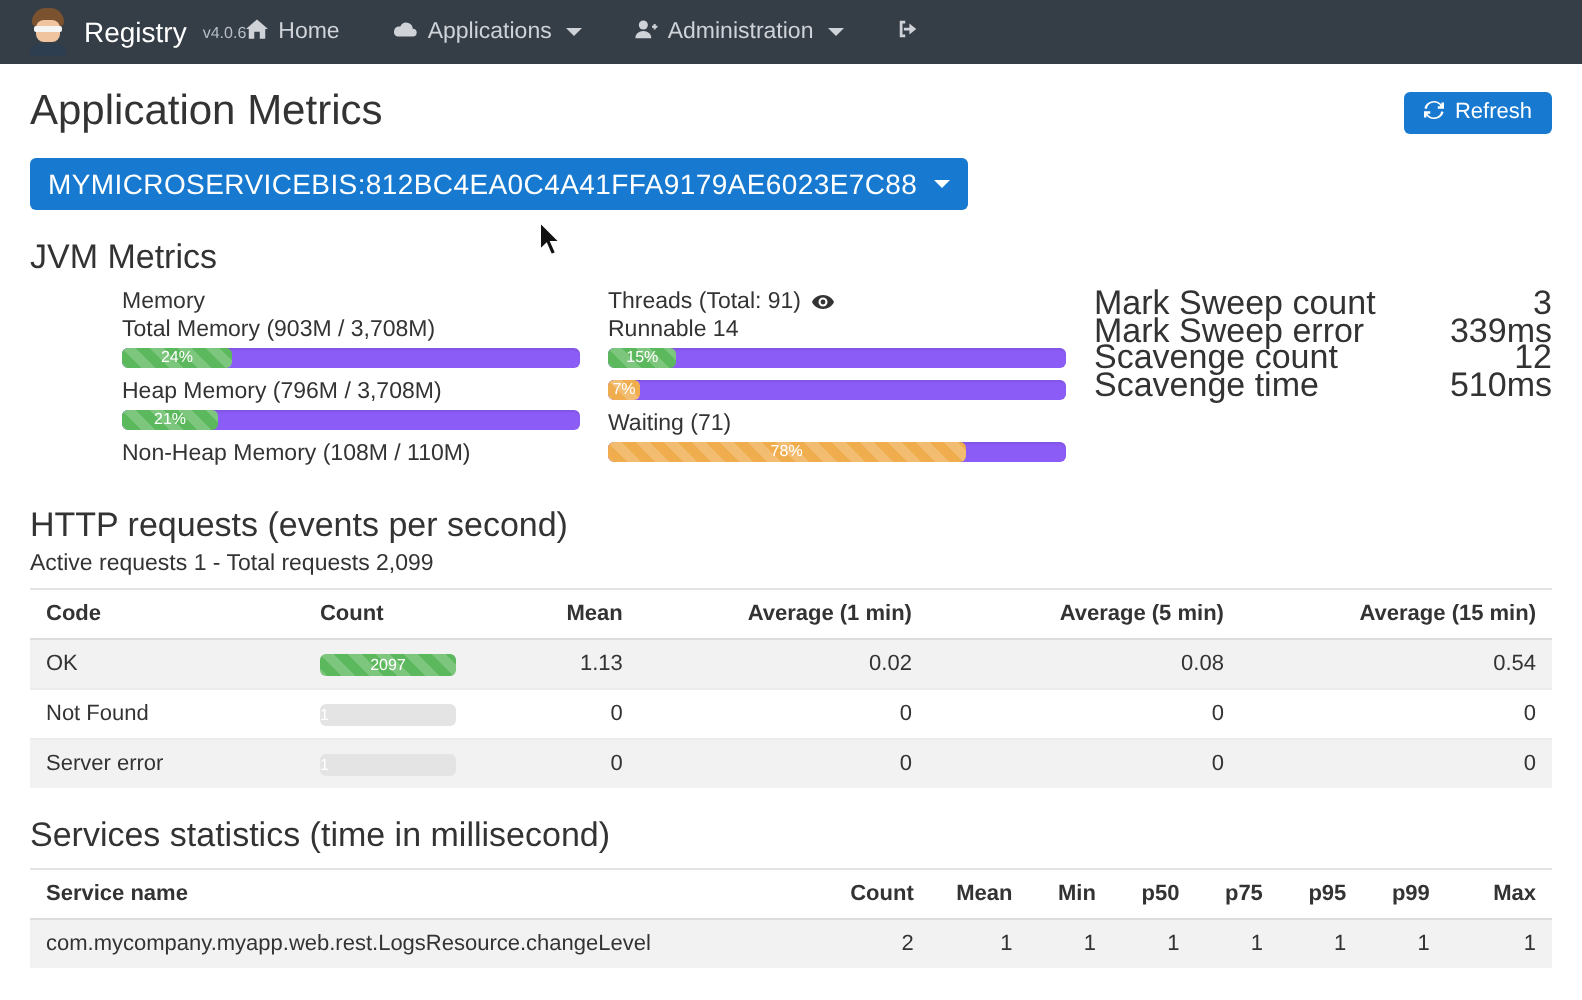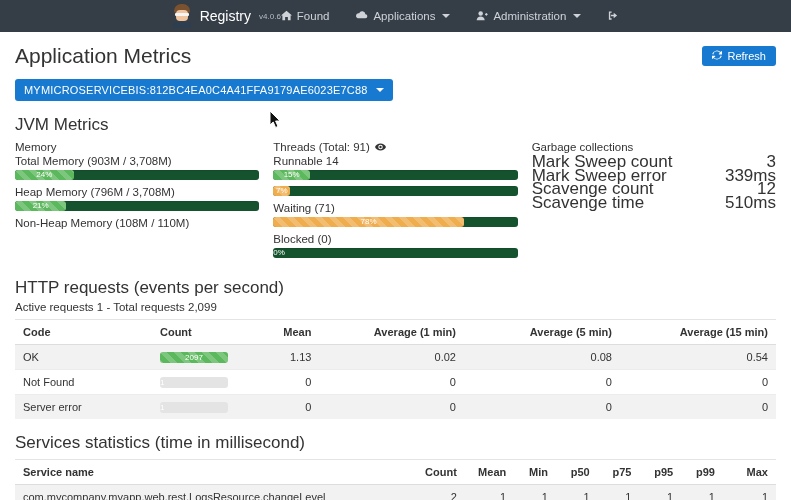--- a/index.html
+++ b/index.html
@@ -1,21 +1,21 @@
 <!DOCTYPE html>
 <html><head>
 <meta charset="utf-8">
 <style>
   * { box-sizing: border-box; margin: 0; padding: 0; }
   html, body { width: 791px; height: 500px; overflow: hidden; background: #fff;
     font-family: "Liberation Sans", "DejaVu Sans", sans-serif; color: #333; }
 
   
   .navbar { height: 32px; background: #353d47; display: flex; align-items: center;
-    padding: 0 14px; justify-content: center; }
+    padding: 0 14px; justify-content: flex-start; }
   .brand { display: flex; align-items: center; gap: 8px; cursor: pointer; }
   .avatar { width: 20px; height: 24px; position: relative; }
   .avatar .hair { position: absolute; top: 0; left: 2px; width: 16px; height: 9px;
     background: #7a5230; border-radius: 7px 7px 2px 2px; }
   .avatar .face { position: absolute; top: 6px; left: 4px; width: 12px; height: 11px;
     background: #f0c49e; border-radius: 4px; }
   .avatar .glasses { position: absolute; top: 9px; left: 3px; width: 14px; height: 3px;
     background: #f5f5f5; border-radius: 1px; }
   .avatar .shirt { position: absolute; bottom: 0; left: 1px; width: 18px; height: 6px;
     background: #2c3e50; border-radius: 4px 4px 0 0; }
@@ -29,33 +29,33 @@
     border-right: 4px solid transparent; border-top: 4px solid #cfd3d8; margin-left: 2px; }
   .caret.white { border-top-color: #fff; }
 
   
   .container { padding: 8px 15px 0 15px; position: relative; }
   .title-row { display: flex; justify-content: space-between; align-items: center; margin-top: 4px; }
   h1 { font-size: 21px; font-weight: 400; color: #333; }
   .btn { border: none; border-radius: 3px; cursor: pointer; color: #fff; background: #1779cf; }
   .btn-refresh { font-size: 11px; padding: 4px 10px; display: flex; align-items: center; gap: 5px; }
   .btn-refresh svg { fill: #fff; }
-  .btn-instance { margin-top: 11px; font-size: 11px; padding: 5px 9px; display: flex;
+  .btn-instance { margin-top: 11px; font-size: 14px; padding: 5px 9px; display: flex;
     align-items: center; gap: 6px; letter-spacing: 0.2px; }
 
   h2.section { font-size: 17px; font-weight: 500; color: #333; margin-top: 14px; }
 
   
-  .jvm-row { display: flex; gap: 14px; margin-top: 6px; }
+  .jvm-row { display: flex; gap: 14px; margin-top: 6px; margin-left: 46px; }
   .jvm-col { flex: 1; min-width: 0; }
   .col-head { font-size: 11.5px; color: #333; margin-bottom: 2px; display: flex;
     align-items: center; gap: 5px; }
   .bar-group { margin-bottom: 6px; }
   .bar-label { font-size: 11.5px; color: #333; margin-bottom: 3px; white-space: nowrap; }
-  .bar-track { width: 100%; height: 10px; background: #14532d; border-radius: 3px;
+  .bar-track { width: 100%; height: 10px; background: #8b5cf6; border-radius: 3px;
     box-shadow: inset 0 1px 1px rgba(0,0,0,.08); overflow: visible; }
   .fill { height: 100%; border-radius: 3px; overflow: visible; }
   .fill .pct { display: block; width: 100%; text-align: center; font-size: 8px;
     line-height: 10px; color: #fff; white-space: nowrap; }
   .fill.green { background-color: #5cb85c; }
   .fill.orange { background-color: #f0ad4e; }
   .fill.green, .fill.orange { background-image: linear-gradient(45deg,
     rgba(255,255,255,.2) 25%, transparent 25%, transparent 50%,
     rgba(255,255,255,.2) 50%, rgba(255,255,255,.2) 75%, transparent 75%, transparent);
     background-size: 14px 14px; }
@@ -91,21 +91,21 @@
         <span class="shirt"></span>
     </span>
     <span class="brand-name">Registry</span>
     <span class="brand-ver">v4.0.6</span>
   </div>
   <div class="nav-right">
     <a class="nav-item">
       <span><svg width="11" height="11" viewBox="0 0 16 16">
             <path d="M8 1 0 8h2v7h4v-5h4v5h4V8h2L8 1z"></path>
           </svg></span>
-      <span>Found</span>
+      <span>Home</span>
     </a>
     <a class="nav-item">
       <span><svg width="13" height="10" viewBox="0 0 20 14">
             <path d="M16 6a5 5 0 0 0-9.6-1.6A4 4 0 0 0 4 12h12a3 3 0 0 0 0-6z"></path>
           </svg></span>
       <span>Applications</span>
       <span class="caret"></span>
     </a>
     <a class="nav-item">
       <span><svg width="12" height="11" viewBox="0 0 18 16">
@@ -201,32 +201,23 @@
         </div>
       </div>
       <div class="bar-group">
         <div class="bar-label">Waiting (71)</div>
         <div class="bar-track">
           <div class="fill orange" style="width: 78%;">
               <span class="pct">78%</span>
             </div>
         </div>
       </div>
-      <div class="bar-group">
-        <div class="bar-label">Blocked (0)</div>
-        <div class="bar-track">
-          <div class="fill empty" style="width: 0%;">
-              <span class="pct">0%</span>
-            </div>
-        </div>
-      </div>
     </div>
 
     <div class="jvm-col">
-      <div class="col-head">Garbage collections</div>
       <div class="gc-row">
         <span>Mark Sweep count</span>
         <span>3</span>
       </div>
       <div class="gc-row">
         <span>Mark Sweep error</span>
         <span>339ms</span>
       </div>
       <div class="gc-row">
         <span>Scavenge count</span>

